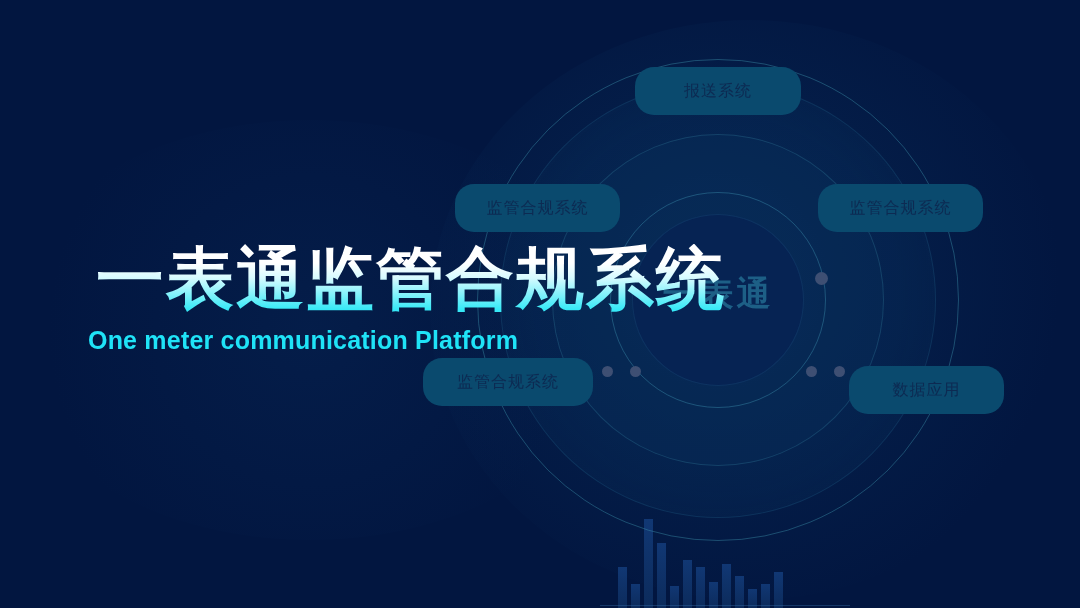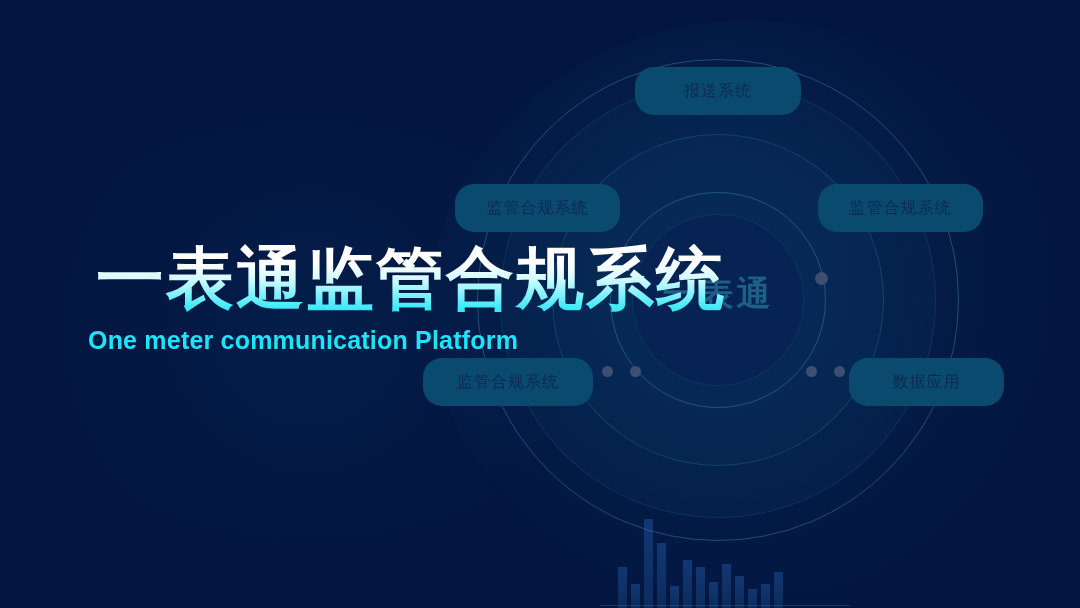--- a/index.html
+++ b/index.html
@@ -151,21 +151,21 @@
     display: flex;
     align-items: center;
     justify-content: center;
     white-space: nowrap;
     padding: 0 22px;
   }
   .pill.p-report  { left: 635px; top: 67px;  width: 166px; }
   .pill.p-quality { left: 455px; top: 184px; width: 165px; }
   .pill.p-trust   { left: 818px; top: 184px; width: 165px; }
   .pill.p-sync    { left: 423px; top: 358px; width: 170px; }
-  .pill.p-data    { left: 849px; top: 358px; width: 155px; }
+  .pill.p-data    { left: 849px; top: 366px; width: 155px; }
 
   
   .dot {
     position: absolute;
     width: 13px;
     height: 13px;
     border-radius: 50%;
     background: #3e4f73;
   }
   .dot.small { width: 11px; height: 11px; }

